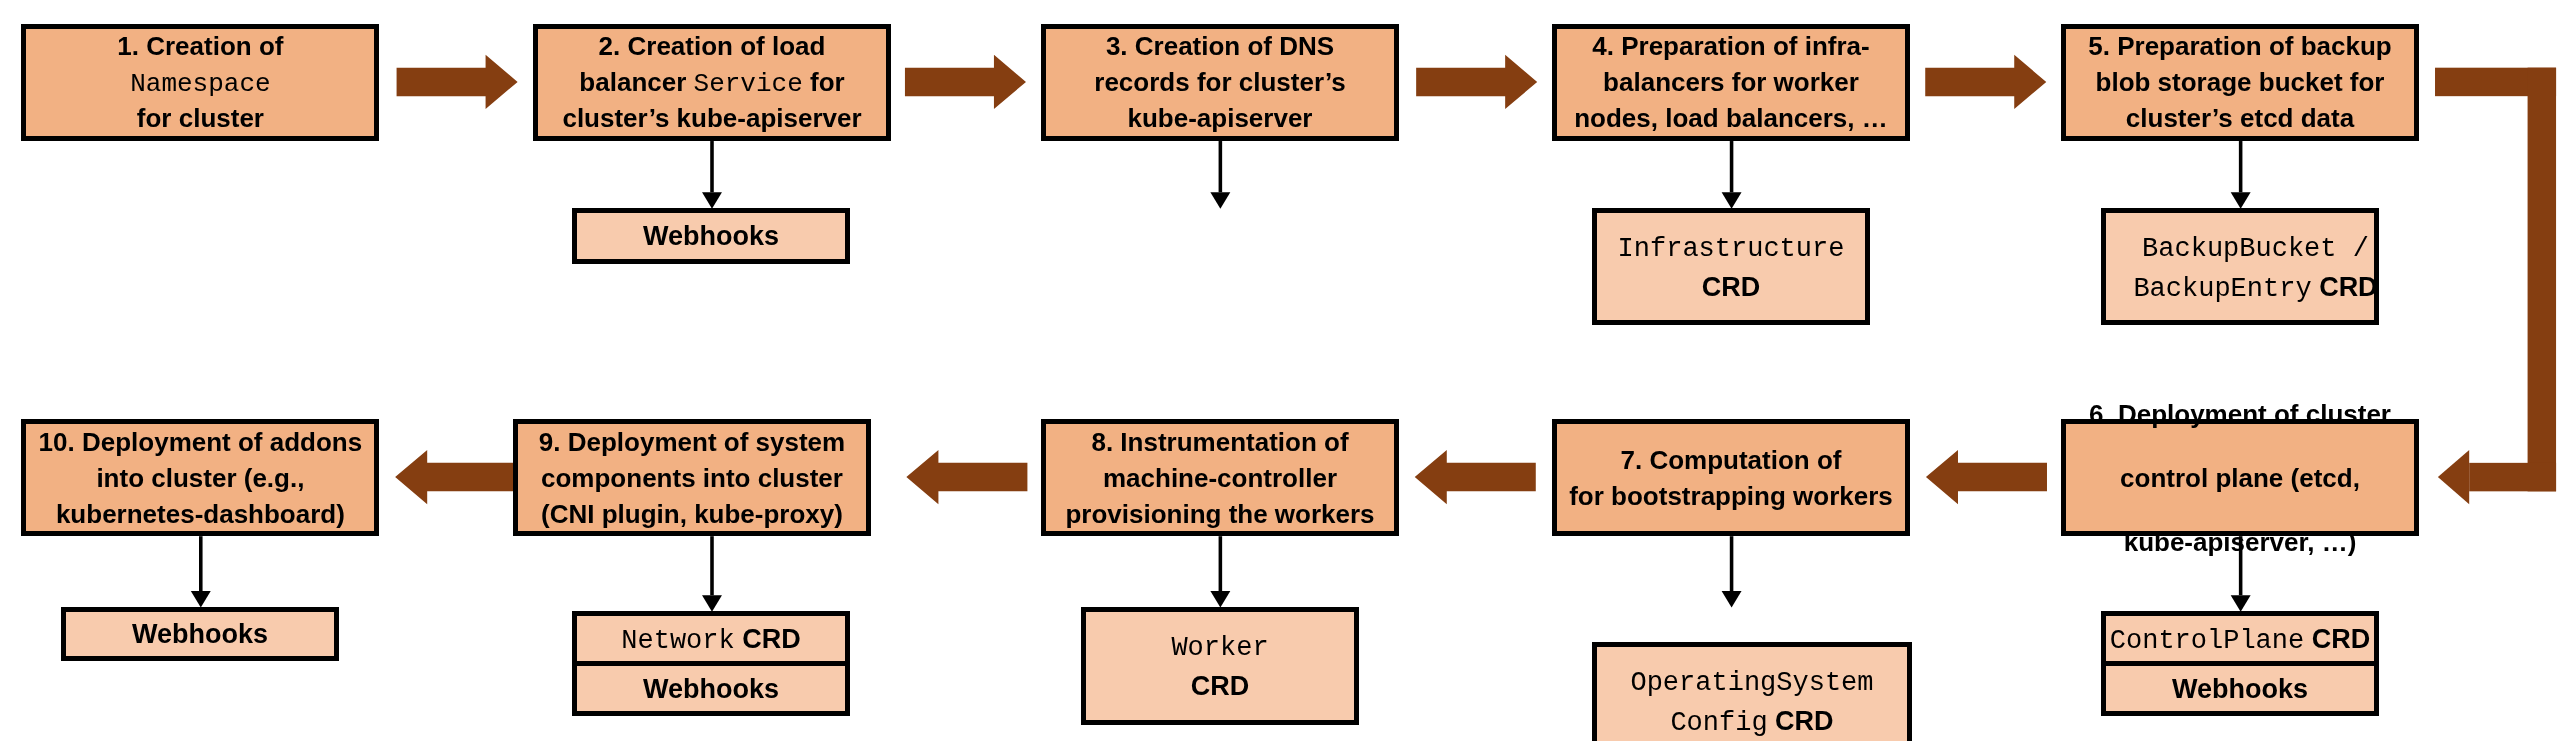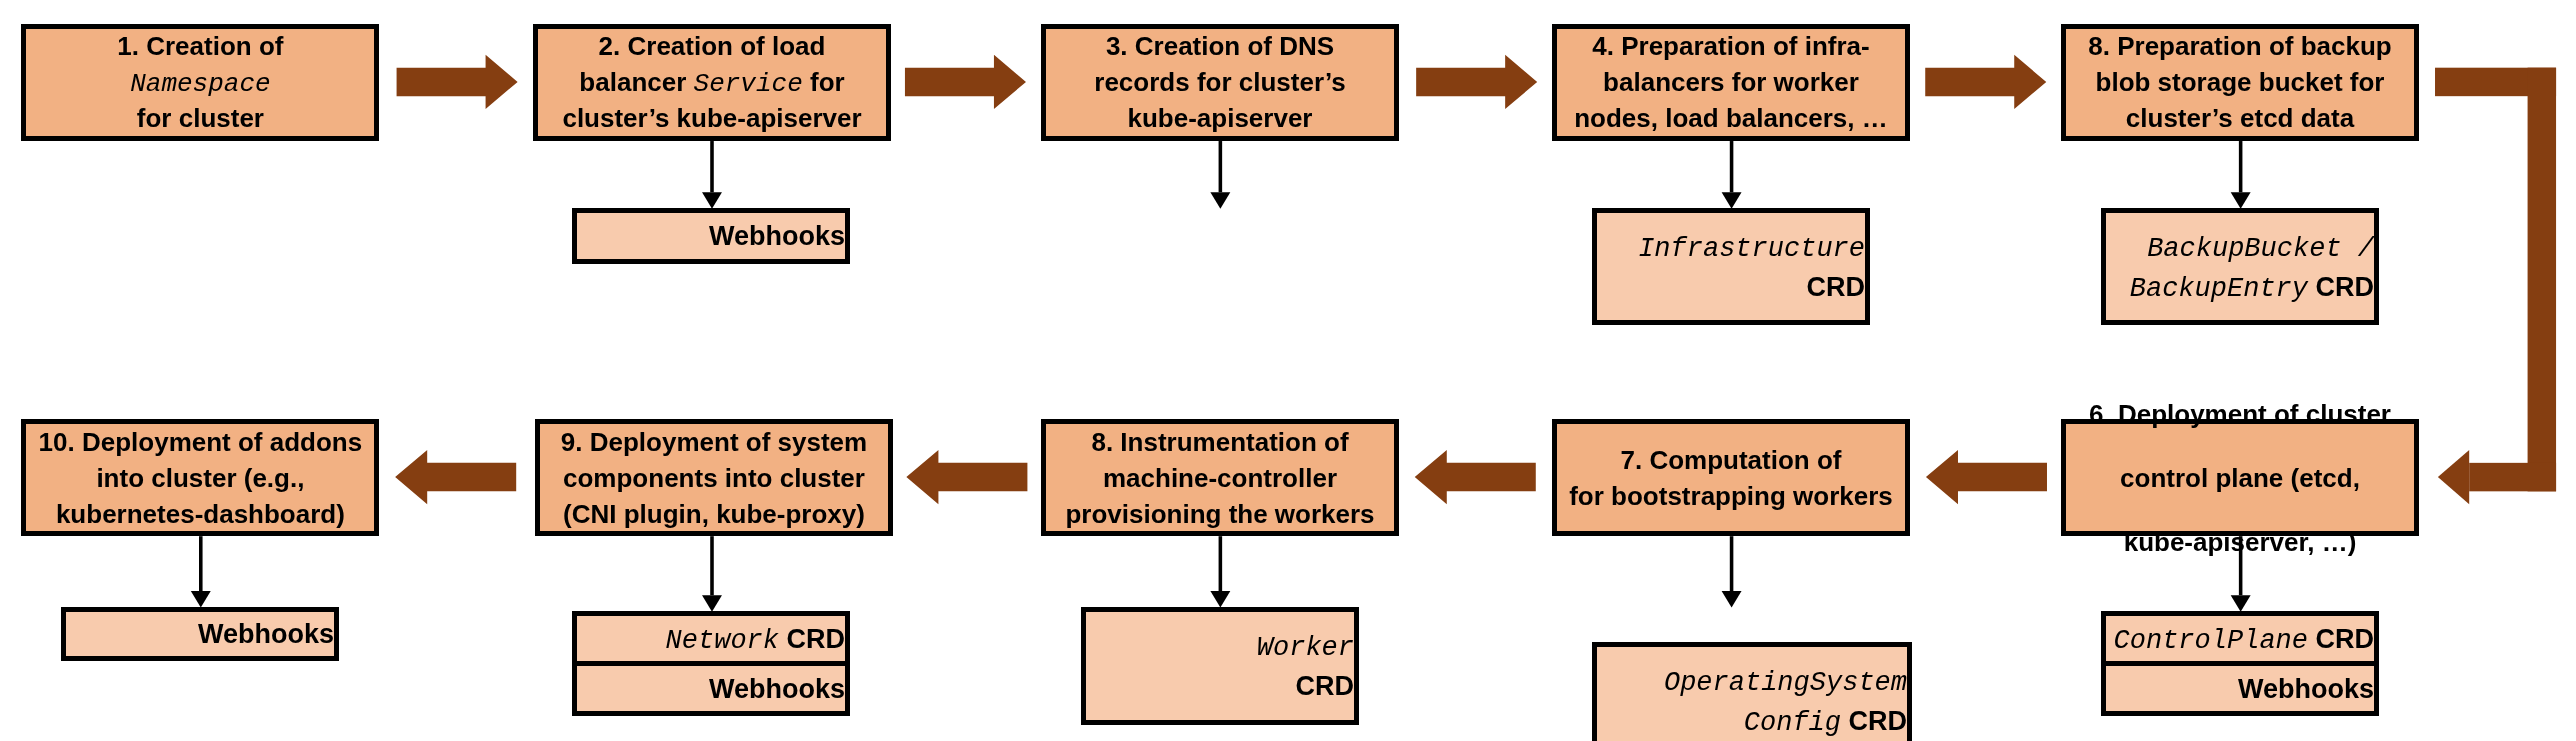--- a/index.html
+++ b/index.html
@@ -19,26 +19,26 @@
     display:flex;flex-direction:column;align-items:center;justify-content:center;
     text-align:center;font-weight:700;font-size:26px;
   }
   .main-box .line{white-space:pre;height:36px;line-height:36px;}
   .sub-box{
     position:absolute;box-sizing:border-box;
     background:var(--sub-fill);border:5px solid var(--ink);
     display:flex;flex-direction:column;
   }
   .sub-cell{
-    flex:1;display:flex;flex-direction:column;align-items:flex-end;justify-content:center;
+    flex:1;display:flex;flex-direction:column;align-items:center;justify-content:center;
     text-align:center;font-weight:700;font-size:27px;
   }
   .sub-cell .line{white-space:pre;height:40px;line-height:40px;}
   .stack-divider{border-top:5px solid var(--ink);}
-  .seg-m{font-family:"Liberation Mono","DejaVu Sans Mono",monospace;font-weight:400;font-size:27px;font-style:italic;}
+  .seg-m{font-family:"Liberation Mono","DejaVu Sans Mono",monospace;font-weight:400;font-size:27px;}
   .main-box .seg-m{font-size:26px;}
 </style>
 </head>
 <body>
 
 <div id="canvas">
   <svg id="connectors" viewBox="0 0 3618 1042" width="2576" height="742" xmlns="http://www.w3.org/2000/svg">
       <g>
         <rect x="997.5" y="198" width="5" height="72" fill="#000000"></rect>
         <polygon points="986,270 1014,270 1000,293" fill="#000000"></polygon>
@@ -115,21 +115,21 @@
       <div class="line"><span>balancers for worker</span></div>
       <div class="line"><span>nodes, load balancers, …</span></div>
     </div>
     <div class="sub-box" style="left: 1592px; top: 208px; width: 278px; height: 117px;">
       <div class="sub-cell">
         <div class="line"><span class="seg-m">Infrastructure</span></div>
         <div class="line"><span>CRD</span></div>
       </div>
     </div>
     <div class="main-box" style="left: 2061px; top: 23.5px; width: 358px; height: 117px;">
-      <div class="line"><span>8. Preparation of backup</span></div>
+      <div class="line"><span>5. Preparation of backup</span></div>
       <div class="line"><span>blob storage bucket for</span></div>
       <div class="line"><span>cluster’s etcd data</span></div>
     </div>
     <div class="sub-box" style="left: 2101px; top: 208px; width: 278px; height: 117px; padding-left: 31px;">
       <div class="sub-cell">
         <div class="line"><span class="seg-m">BackupBucket /</span></div>
         <div class="line"><span class="seg-m">BackupEntry</span><span> CRD</span></div>
       </div>
     </div>
     <div class="main-box" style="left: 2061px; top: 419px; width: 358px; height: 117px; gap: 28px;">
@@ -159,21 +159,21 @@
       <div class="line"><span>8. Instrumentation of</span></div>
       <div class="line"><span>machine-controller</span></div>
       <div class="line"><span>provisioning the workers</span></div>
     </div>
     <div class="sub-box" style="left: 1081px; top: 607px; width: 278px; height: 118px;">
       <div class="sub-cell">
         <div class="line"><span class="seg-m">Worker</span></div>
         <div class="line"><span>CRD</span></div>
       </div>
     </div>
-    <div class="main-box" style="left: 535px; top: 419px; width: 358px; height: 117px;">
+    <div class="main-box" style="left: 513px; top: 419px; width: 358px; height: 117px;">
       <div class="line"><span>9. Deployment of system</span></div>
       <div class="line"><span>components into cluster</span></div>
       <div class="line"><span>(CNI plugin, kube-proxy)</span></div>
     </div>
     <div class="sub-box" style="left: 572px; top: 611px; width: 278px; height: 105px;">
       <div class="sub-cell">
         <div class="line"><span class="seg-m">Network</span><span> CRD</span></div>
       </div>
       <div class="sub-cell stack-divider">
         <div class="line"><span>Webhooks</span></div>

